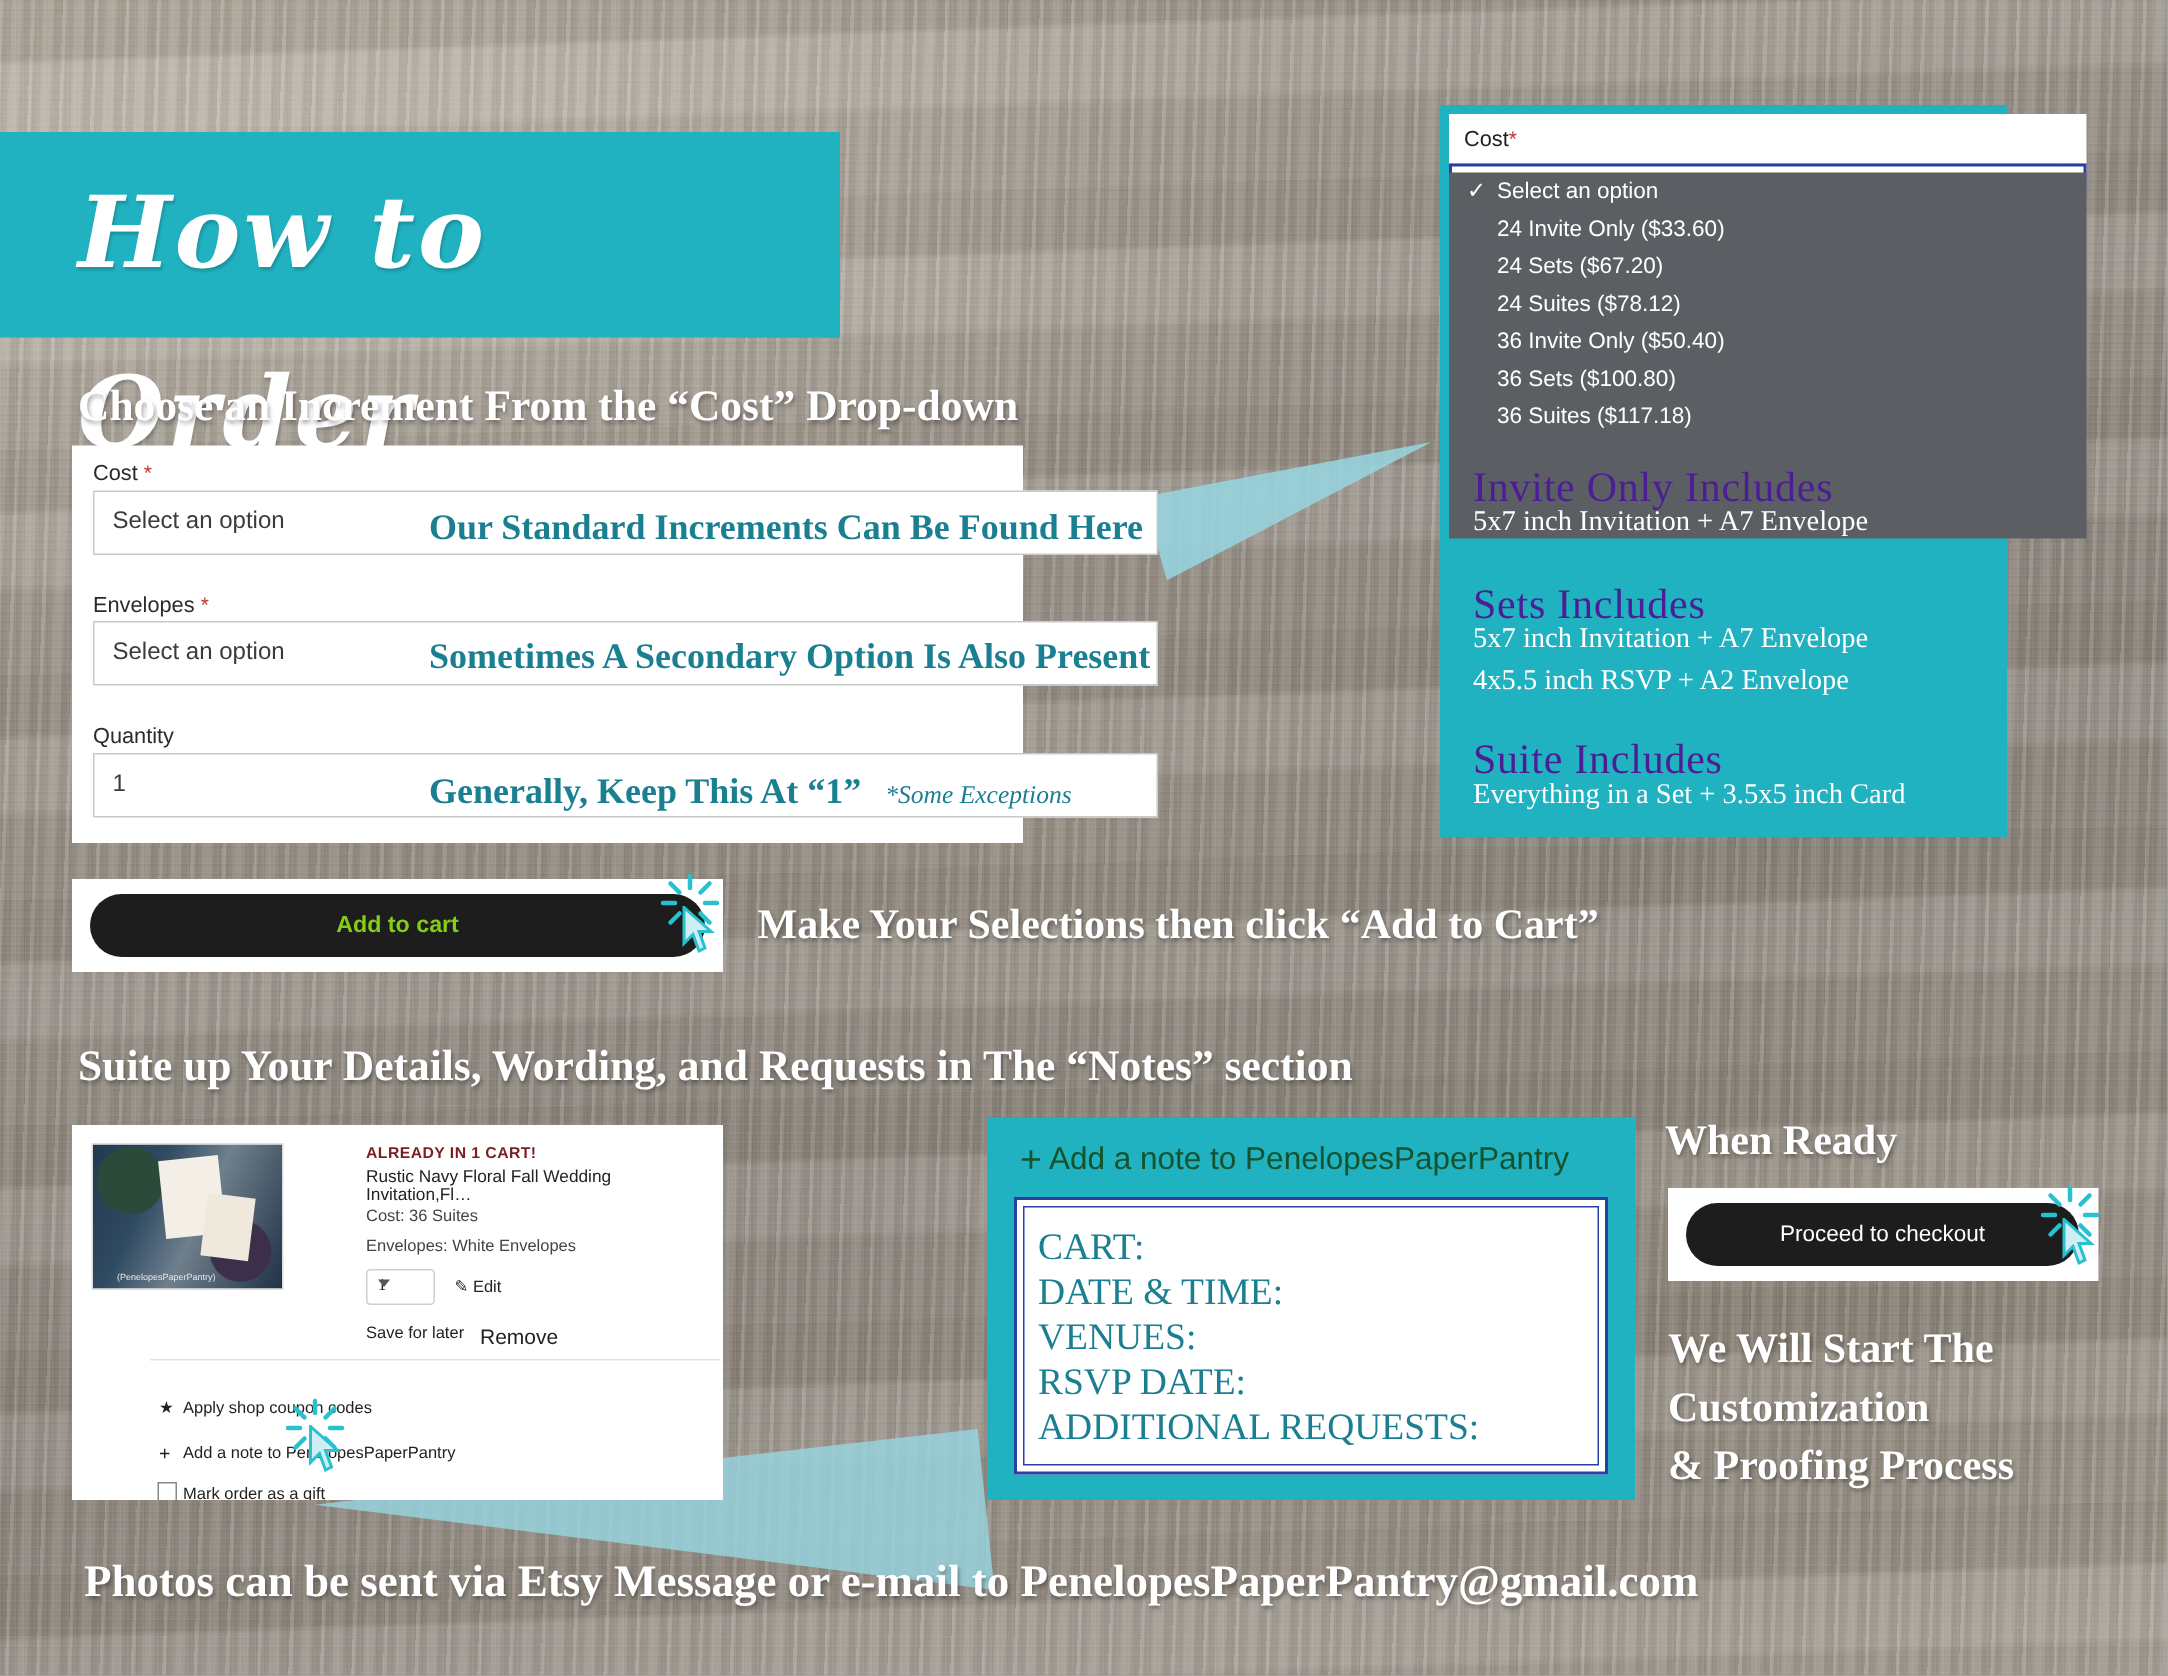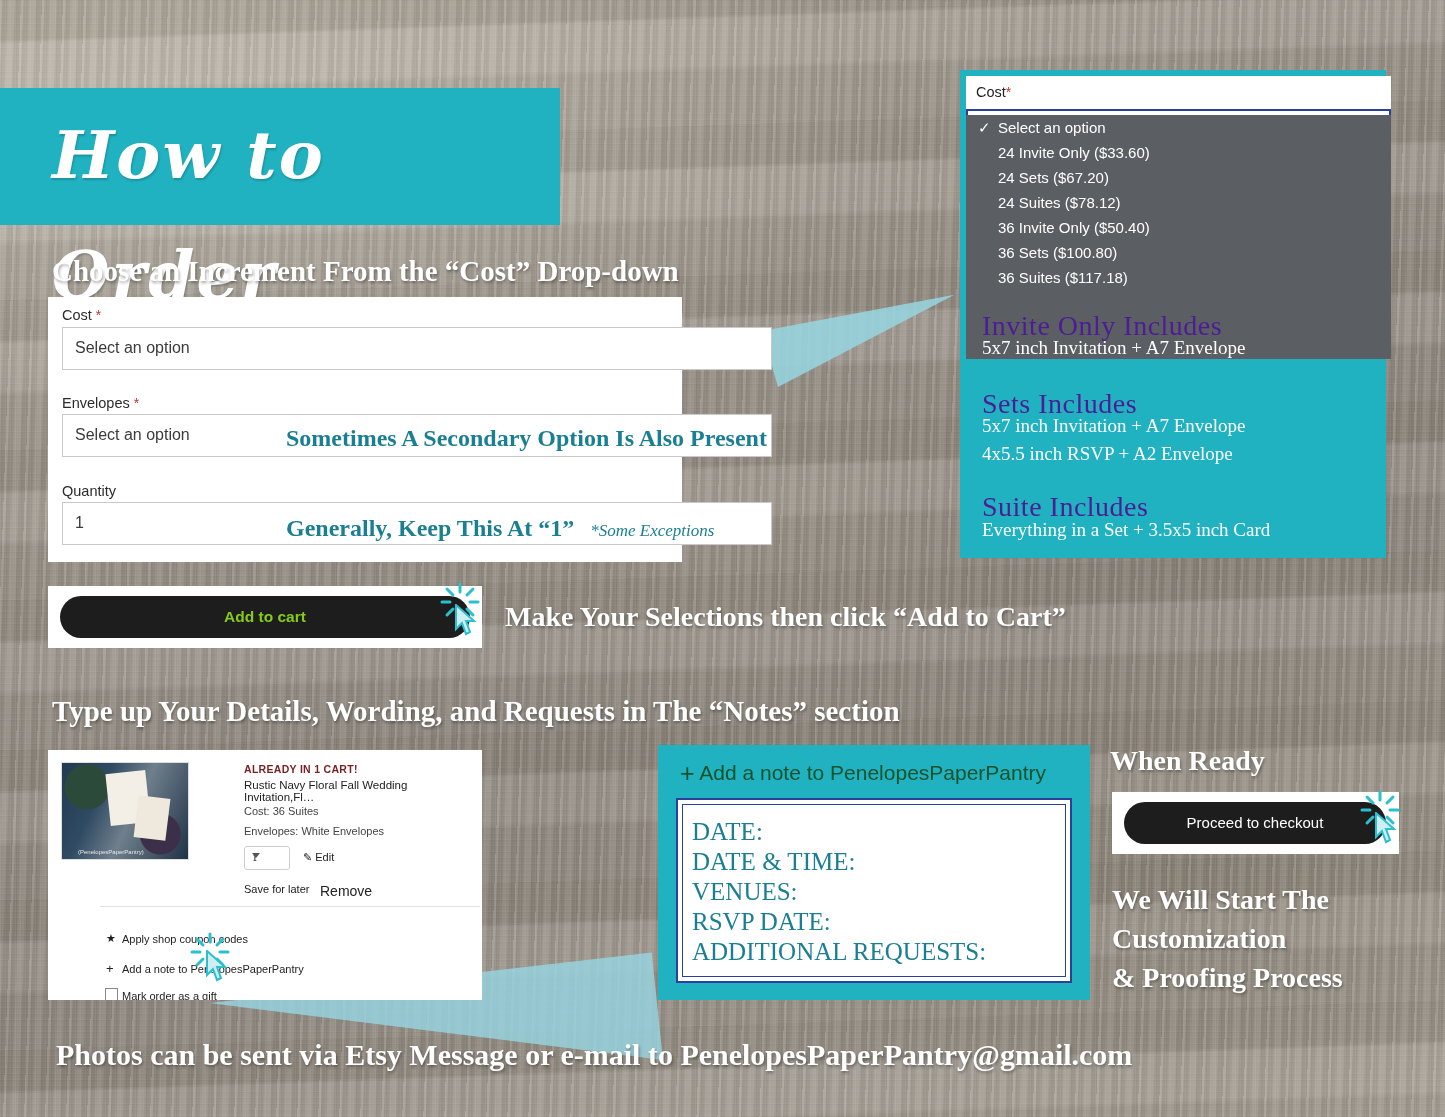--- a/index.html
+++ b/index.html
@@ -69,21 +69,21 @@
     position:absolute;left:12px;top:11px;font-size:16px;color:#3b3b3b;
     font-family:"Liberation Sans", sans-serif;
   }
   .anno{
     position:absolute;color:#1b7f92;font-weight:bold;font-size:24px;
     font-family:"Liberation Serif", serif;white-space:nowrap;
   }
   .anno-i{font-style:italic;font-size:17px;font-weight:normal;color:#1b7f92;margin-top:32px;}
 
   
-  #dd-wrap{left:960px;top:70px;width:378px;height:488px;background:#20b2c0;padding-left:48px;}
+  #dd-wrap{left:960px;top:70px;width:378px;height:488px;background:#20b2c0;}
   #dd-top{position:absolute;left:6px;top:6px;width:425px;height:33px;background:#fff;}
   #dd-top .lbl{position:absolute;left:10px;top:8px;font-size:14.5px;color:#222;font-family:"Liberation Sans", sans-serif;}
   #dd-input{position:absolute;left:6px;top:39px;width:425px;height:18px;background:#fff;border:2px solid #2b3fa0;box-sizing:border-box;}
   #dd-list{
     position:absolute;left:6px;top:45px;width:425px;height:244px;background:#5b5f63;
     font-family:"Liberation Sans", sans-serif;
   }
   #dd-list .opt{
     height:25px;line-height:25px;color:#fff;font-size:15px;padding-left:32px;position:relative;
   }
@@ -196,20 +196,21 @@
 <div id="ptr1" class="abs"></div>
 
 <div id="form-card" class="abs">
   <div class="field-label" style="top:10px;">
     <span>Cost</span>
     <span class="req">*</span>
   </div>
   <div class="select-box" style="top:30px;">
     <span class="ph">Select an option</span>
   </div>
+  <div class="anno" style="left:238px;top:42px;">Our Standard Increments Can Be Found Here</div>
 
   <div class="field-label" style="top:98px;">
     <span>Envelopes</span>
     <span class="req">*</span>
   </div>
   <div class="select-box" style="top:117px;">
     <span class="ph">Select an option</span>
   </div>
   <div class="anno" style="left:238px;top:128px;">Sometimes A Secondary Option Is Also Present</div>
 
@@ -269,21 +270,21 @@
     </svg>
   </div>
   <div class="cursor" style="left:406px;top:18px;">
     <svg width="24" height="32" viewBox="0 0 24 32">
       <path d="M2,1 L2,25 L8,19 L12,30 L16,28 L12,17 L20,17 Z" fill="#cfeef4" stroke="#29c0d0" stroke-width="2"></path>
     </svg>
   </div>
 </div>
 <div id="h-atc" class="abs heading nowrap">Make Your Selections then click “Add to Cart”</div>
 
-<div id="h-notes" class="abs heading nowrap">Type up Your Details, Wording, and Requests in The “Notes” section</div>
+<div id="h-notes" class="abs heading nowrap">Suite up Your Details, Wording, and Requests in The “Notes” section</div>
 
 <div id="ptr2" class="abs"></div>
 
 <div id="cart" class="abs">
   <div class="thumb">
     <div class="card1"></div>
     <div class="card2"></div>
     <div class="wm">(PenelopesPaperPantry)</div>
   </div>
   <div class="c-txt already">ALREADY IN 1 CART!</div>
@@ -331,21 +332,21 @@
 
 <div id="note-wrap" class="abs">
   <div id="note-head">
     <span class="pl">+</span>
     <span>Add a note to PenelopesPaperPantry</span>
   </div>
   <div id="note-body">
     <div class="inner"></div>
   </div>
   <div id="note-lines">
-    <div>DATE:</div>
+    <div>CART:</div>
     <div>DATE &amp; TIME:</div>
     <div>VENUES:</div>
     <div>RSVP DATE:</div>
     <div>ADDITIONAL REQUESTS:</div>
   </div>
 </div>
 
 <div id="h-ready" class="abs heading">When Ready</div>
 <div id="ck-card" class="abs">
   <div id="ck-btn">Proceed to checkout</div>

